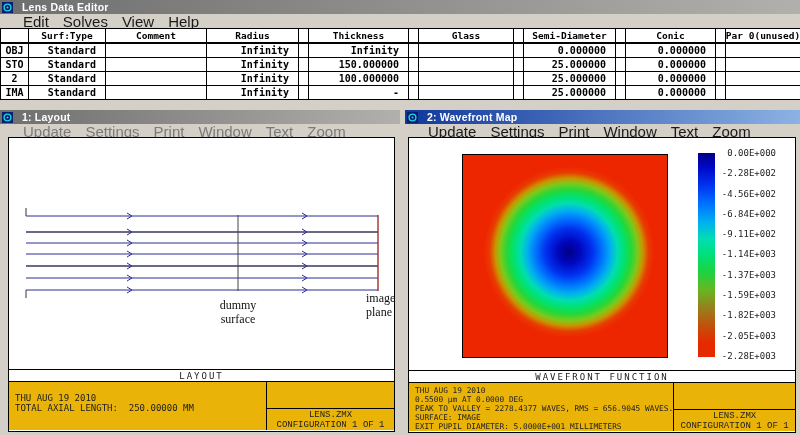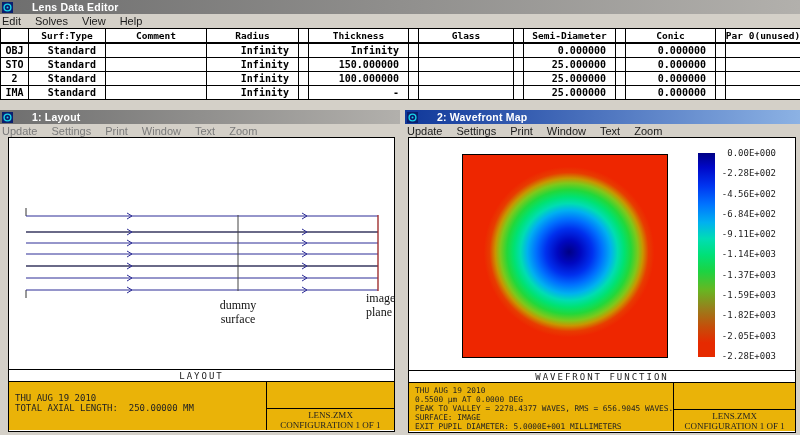--- a/index.html
+++ b/index.html
@@ -1,25 +1,25 @@
 <!DOCTYPE html>
 <html><head>
 <meta charset="utf-8">
 <style>
   * { margin:0; padding:0; box-sizing:border-box; }
   html,body { width:800px; height:435px; }
   body { font-family:"Liberation Sans", sans-serif; background:#d4d0c8; position:relative; overflow:hidden; }
 
   .window { position:absolute; background:#d4d0c8; }
-  .titlebar { height:14px; display:flex; align-items:center; padding-left:2px; gap:19px; }
+  .titlebar { height:14px; display:flex; align-items:center; padding-left:2px; gap:9px; }
   .titlebar.inactive { background:linear-gradient(90deg,#6e6e6e,#b2b0ac); }
   .titlebar.active { background:linear-gradient(90deg,#10389a,#8cb2e4); }
   .titlebar .wtitle { color:#fff; font-size:10.5px; font-weight:bold; letter-spacing:0.2px; white-space:nowrap; }
   .appicon { width:11px; height:11px; flex:0 0 11px; }
-  .menubar { height:14px; display:flex; align-items:center; padding-left:2px; font-size:11px; background:#d4d0c8; }
+  .menubar { height:14px; display:flex; align-items:center; padding-left:23px; font-size:15px; background:#d4d0c8; }
   .menubar span { margin-right:14px; white-space:nowrap; }
   .menubar.dim span { color:#7a7a7a; }
   .menubar.dark span { color:#1a1a1a; }
 
   
   #lde { left:0; top:0; width:800px; height:102px; }
   .ldetable {
     position:absolute; left:0; top:28px; width:800px;
     display:grid;
     grid-template-columns:28px 77px 101px 92px 10px 100px 10px 95px 10px 92px 10px 90px 10px 75px;
@@ -36,21 +36,21 @@
   .ldetable > .num { justify-content:flex-end; padding-right:9px; }
   .ldetable > .lab { justify-content:center; }
 
   
   .capbar { border-top:1px solid #000; height:12px; display:flex; align-items:center; justify-content:center;
             font-family:"DejaVu Sans Mono", monospace; font-size:9px; letter-spacing:2px; color:#222; background:#fff; }
   .finfo { border-top:1px solid #000; display:flex; background:#eab308; }
   .finfo .fleft { flex:1 1 auto; padding:4px 0 0 6px; font-family:"DejaVu Sans Mono", monospace; color:#222; }
   .finfo .fright { border-left:1px solid #000; display:flex; flex-direction:column; }
   .finfo .fright .ftop { flex:1 1 auto; border-bottom:1px solid #000; }
-  .finfo .fright .fbot { height:21px; text-align:center; font-family:Liberation Serif, serif; font-size:9px;
+  .finfo .fright .fbot { height:21px; text-align:center; font-family:Liberation Mono, monospace; font-size:9px;
                          line-height:10px; color:#222; padding-top:1px; white-space:nowrap; }
   .fline { white-space:pre; }
 
   
   #layoutwin { left:0; top:110px; width:400px; height:325px; }
   #layout-client { position:absolute; left:8px; top:27px; width:387px; height:295px;
                    border:1px solid #000; background:#fff; display:flex; flex-direction:column; }
   #layout-plot { position:relative; height:231px; background:#fff; }
   #layout-footer { height:49px; }
   #layout-footer .fleft { font-size:9px; line-height:10px; padding-top:11px; }

